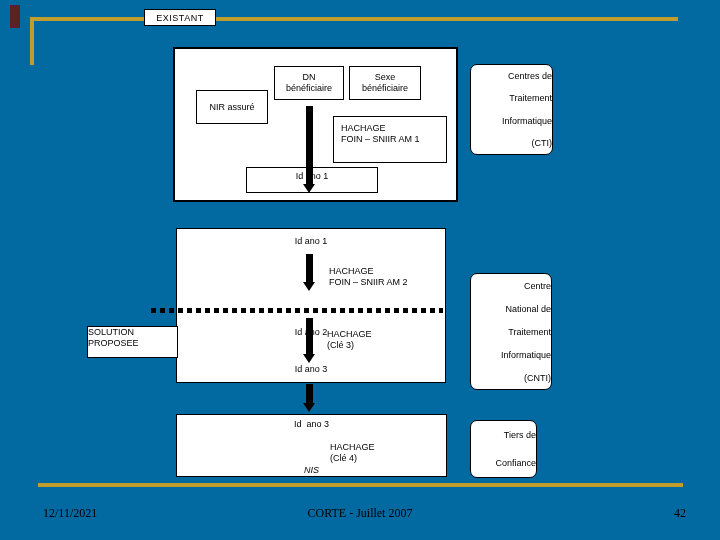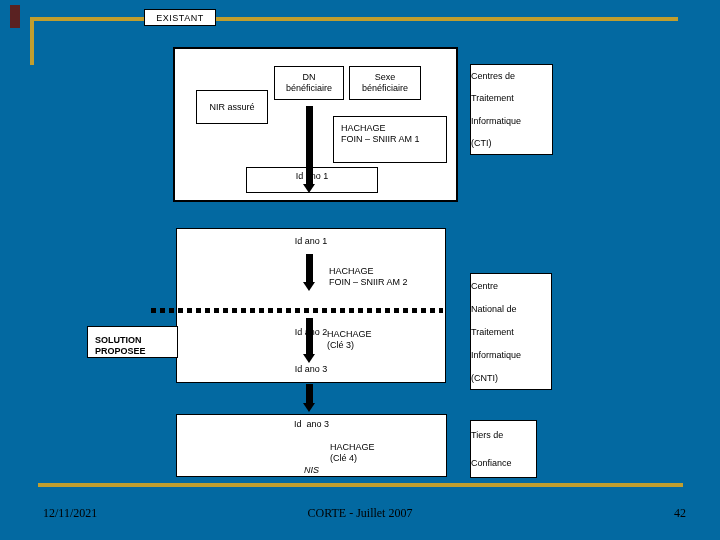--- a/index.html
+++ b/index.html
@@ -9,21 +9,21 @@
   }
   .abs{position:absolute;box-sizing:border-box;}
   .box{position:absolute;box-sizing:border-box;background:#fff;border:1px solid #000;}
   .bigbox{position:absolute;box-sizing:border-box;background:#fff;border:1px solid #000;}
   .cc{display:flex;align-items:center;justify-content:center;text-align:center;}
   .ml{white-space:pre-line;line-height:11px;}
   .txt{position:absolute;line-height:11px;}
   .centerline{text-align:center;}
   .shaft{position:absolute;width:7px;background:#000;}
   .head{position:absolute;width:0;height:0;border-left:6px solid transparent;border-right:6px solid transparent;border-top:9px solid #000;}
-  .vlist{display:flex;flex-direction:column;justify-content:space-around;align-items:flex-start;text-align:center;}
+  .vlist{display:flex;flex-direction:column;justify-content:space-around;align-items:flex-end;text-align:center;border-radius:7px;}
   .serif{font-family:"Liberation Serif",serif;font-size:12px;}
   .gold{background:#C09E2E;}
   .dashes{position:absolute;height:5px;background:repeating-linear-gradient(90deg,#000 0 5px,transparent 5px 9px);}
 </style>
 </head>
 <body>
 
 <div class="slide">
 
   <div class="abs" style="left:10px;top:5px;width:10px;height:23px;background:#5A2222;"></div>
@@ -80,21 +80,21 @@
   <div class="dashes" style="left:151px;top:308px;width:292px;z-index:2;"></div>
 
   <div class="shaft" style="left:306px;top:318px;height:36px;"></div>
   <div class="head" style="left:303px;top:354px;"></div>
 
   <div class="txt ml" style="left:327px;top:329px;"><span class="ml">HACHAGE
 (Clé 3)</span></div>
 
   <div class="txt centerline" style="left:176px;top:364px;width:270px;"><span>Id ano 3</span></div>
 
-  <div class="box" style="left:87px;top:326px;width:91px;height:32px;z-index:2;display:flex;align-items:flex-end;padding-left:7px;font-weight:bold;">
+  <div class="box" style="left:87px;top:326px;width:91px;height:32px;z-index:2;display:flex;align-items:flex-start;">
       <span class="ml">SOLUTION
 PROPOSEE</span>
     </div>
 
   <div class="box vlist" style="left:470px;top:273px;width:82px;height:117px;">
     <div>Centre</div>
     <div>National de</div>
     <div>Traitement</div>
     <div>Informatique</div>
     <div>(CNTI)</div>

